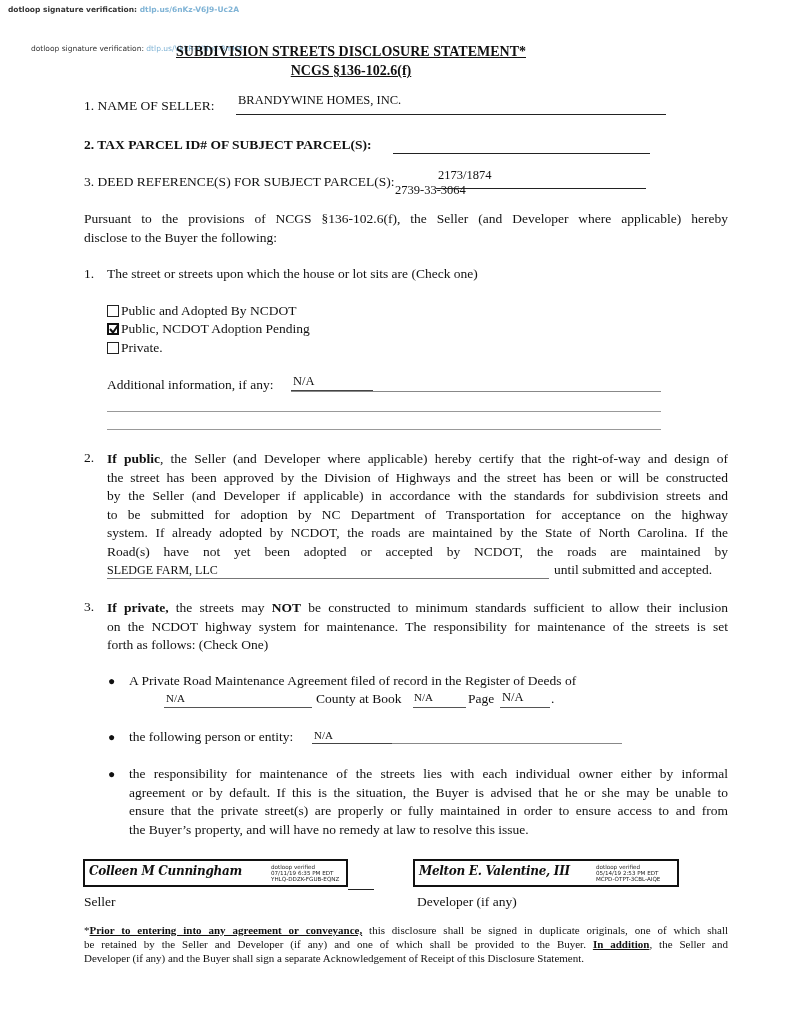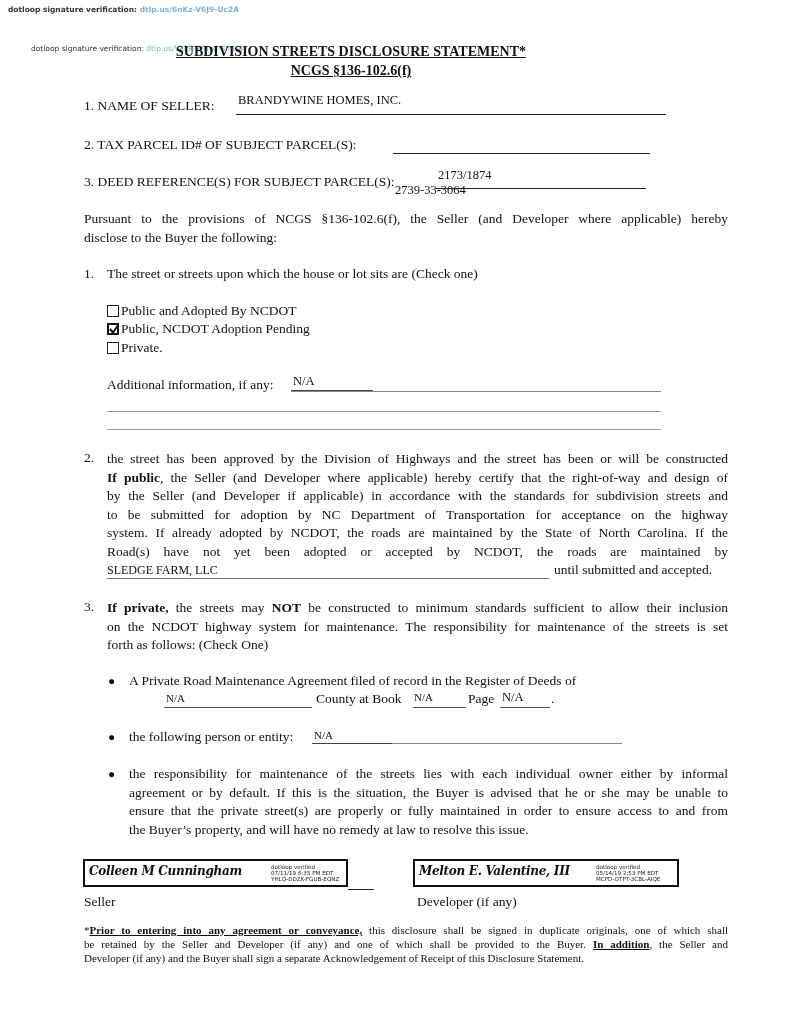--- a/index.html
+++ b/index.html
@@ -36,21 +36,21 @@
   <span class="link">dtlp.us/VkkR-WNvd-8mH4</span>
 </div>
 
 <div class="abs title" style="top:44px;">SUBDIVISION STREETS DISCLOSURE STATEMENT*</div>
 <div class="abs title" style="top:63px;">NCGS §136-102.6(f)</div>
 
 <div class="abs lbl" style="left:84px;top:98px;">1.  NAME OF SELLER:</div>
 <div class="abs line" style="left:236px;top:113px;width:430px;height:1px;"></div>
 <div class="abs field" style="left:238px;top:93px;">BRANDYWINE HOMES, INC.</div>
 
-<div class="abs lbl" style="left:84px;top:137px;">2.  TAX PARCEL ID# OF SUBJECT PARCEL(S):</div>
+<div class="abs lbl" style="left:84px;top:137px;font-weight:bold;">2.  TAX PARCEL ID# OF SUBJECT PARCEL(S):</div>
 <div class="abs line" style="left:393px;top:152px;width:257px;height:1px;"></div>
 <div class="abs field" style="left:395px;top:135px;margin-top:48px;">2739-33-3064</div>
 
 <div class="abs lbl" style="left:84px;top:174px;">3.  DEED REFERENCE(S) FOR SUBJECT PARCEL(S):</div>
 <div class="abs line" style="left:436px;top:187px;width:210px;height:1px;"></div>
 <div class="abs field" style="left:438px;top:168px;">2173/1874</div>
 
 <div class="abs para para-last" style="left:84px;top:210px;width:644px;">Pursuant to the provisions of NCGS §136-102.6(f), the Seller (and Developer where applicable) hereby</div>
 <div class="abs para" style="left:84px;top:229px;">disclose to the Buyer the following:</div>
 
@@ -71,22 +71,22 @@
 
 <div class="abs lbl" style="left:107px;top:377px;">Additional information, if any:</div>
 <div class="abs field" style="left:293px;top:374px;">N/A</div>
 <div class="abs line" style="left:291px;top:390px;width:370px;height:1px;border-color:#888;"></div>
 <div class="abs line" style="left:291px;top:389px;width:82px;height:1px;border-color:#444;"></div>
 <div class="abs line" style="left:107px;top:410px;width:554px;height:1px;border-color:#999;"></div>
 <div class="abs line" style="left:107px;top:428px;width:554px;height:1px;border-color:#999;"></div>
 
 <div class="abs lbl" style="left:84px;top:450px;">2.</div>
 <div class="abs para" style="left:107px;top:450px;width:621px;">
+  <div class="para-last"><b>If public</b><span>, the Seller (and Developer where applicable) hereby certify that the right-of-way and design of</span></div>
   <div class="para-last">the street has been approved by the Division of Highways and the street has been or will be constructed</div>
-  <div class="para-last"><b>If public</b><span>, the Seller (and Developer where applicable) hereby certify that the right-of-way and design of</span></div>
   <div class="para-last">by the Seller (and Developer if applicable) in accordance with the standards for subdivision streets and</div>
   <div class="para-last">to be submitted for adoption by NC Department of Transportation for acceptance on the highway</div>
   <div class="para-last">system. If already adopted by NCDOT, the roads are maintained by the State of North Carolina.  If the</div>
   <div class="para-last">Road(s) have not yet been adopted or accepted by NCDOT, the roads are maintained by</div>
 </div>
 <div class="abs field" style="left:107px;top:563px;font-size:12px;">SLEDGE FARM, LLC</div>
 <div class="abs line" style="left:107px;top:577px;width:442px;height:1px;border-color:#777;"></div>
 <div class="abs lbl" style="left:554px;top:562px;">until submitted and accepted.</div>
 
 <div class="abs lbl" style="left:84px;top:599px;">3.</div>

